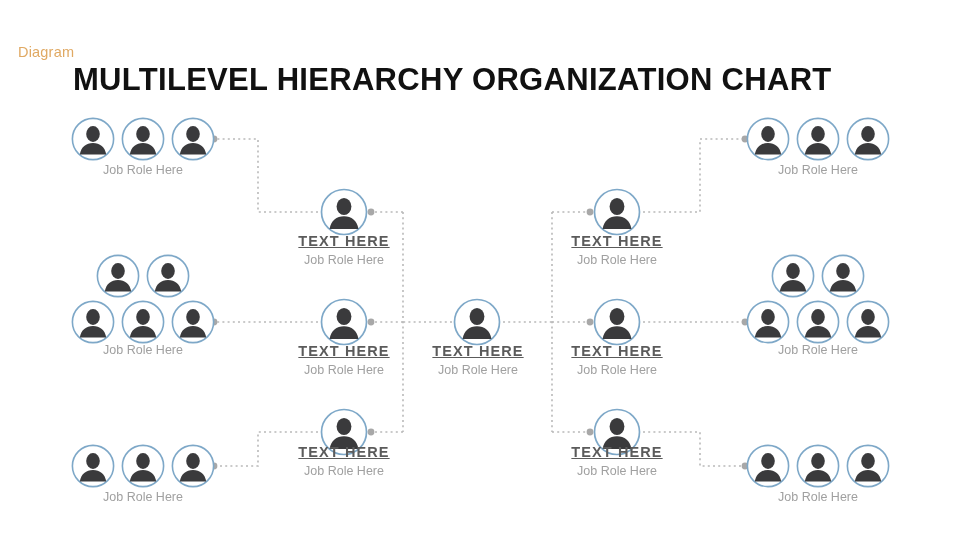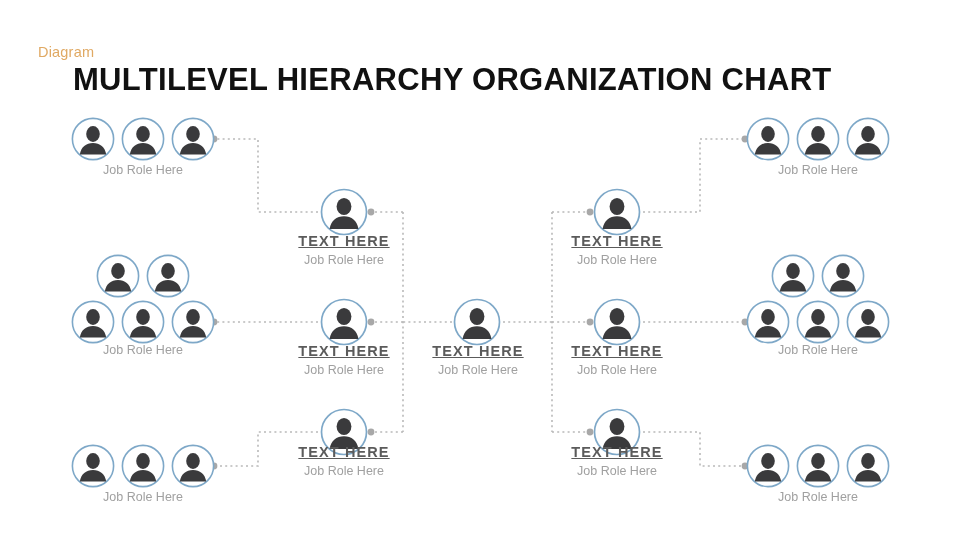--- a/index.html
+++ b/index.html
@@ -16,21 +16,21 @@
     position: relative;
     width: 960px;
     height: 540px;
     background: #ffffff;
     overflow: hidden;
   }
 
   
   #eyebrow {
     position: absolute;
-    left: 38px;
+    left: 18px;
     top: 44px;
     font-size: 14.5px;
     color: #e2a котор;
     color: #e0a963;
     letter-spacing: 0.2px;
     white-space: nowrap;
   }
   #title {
     position: absolute;
     left: 31px;

